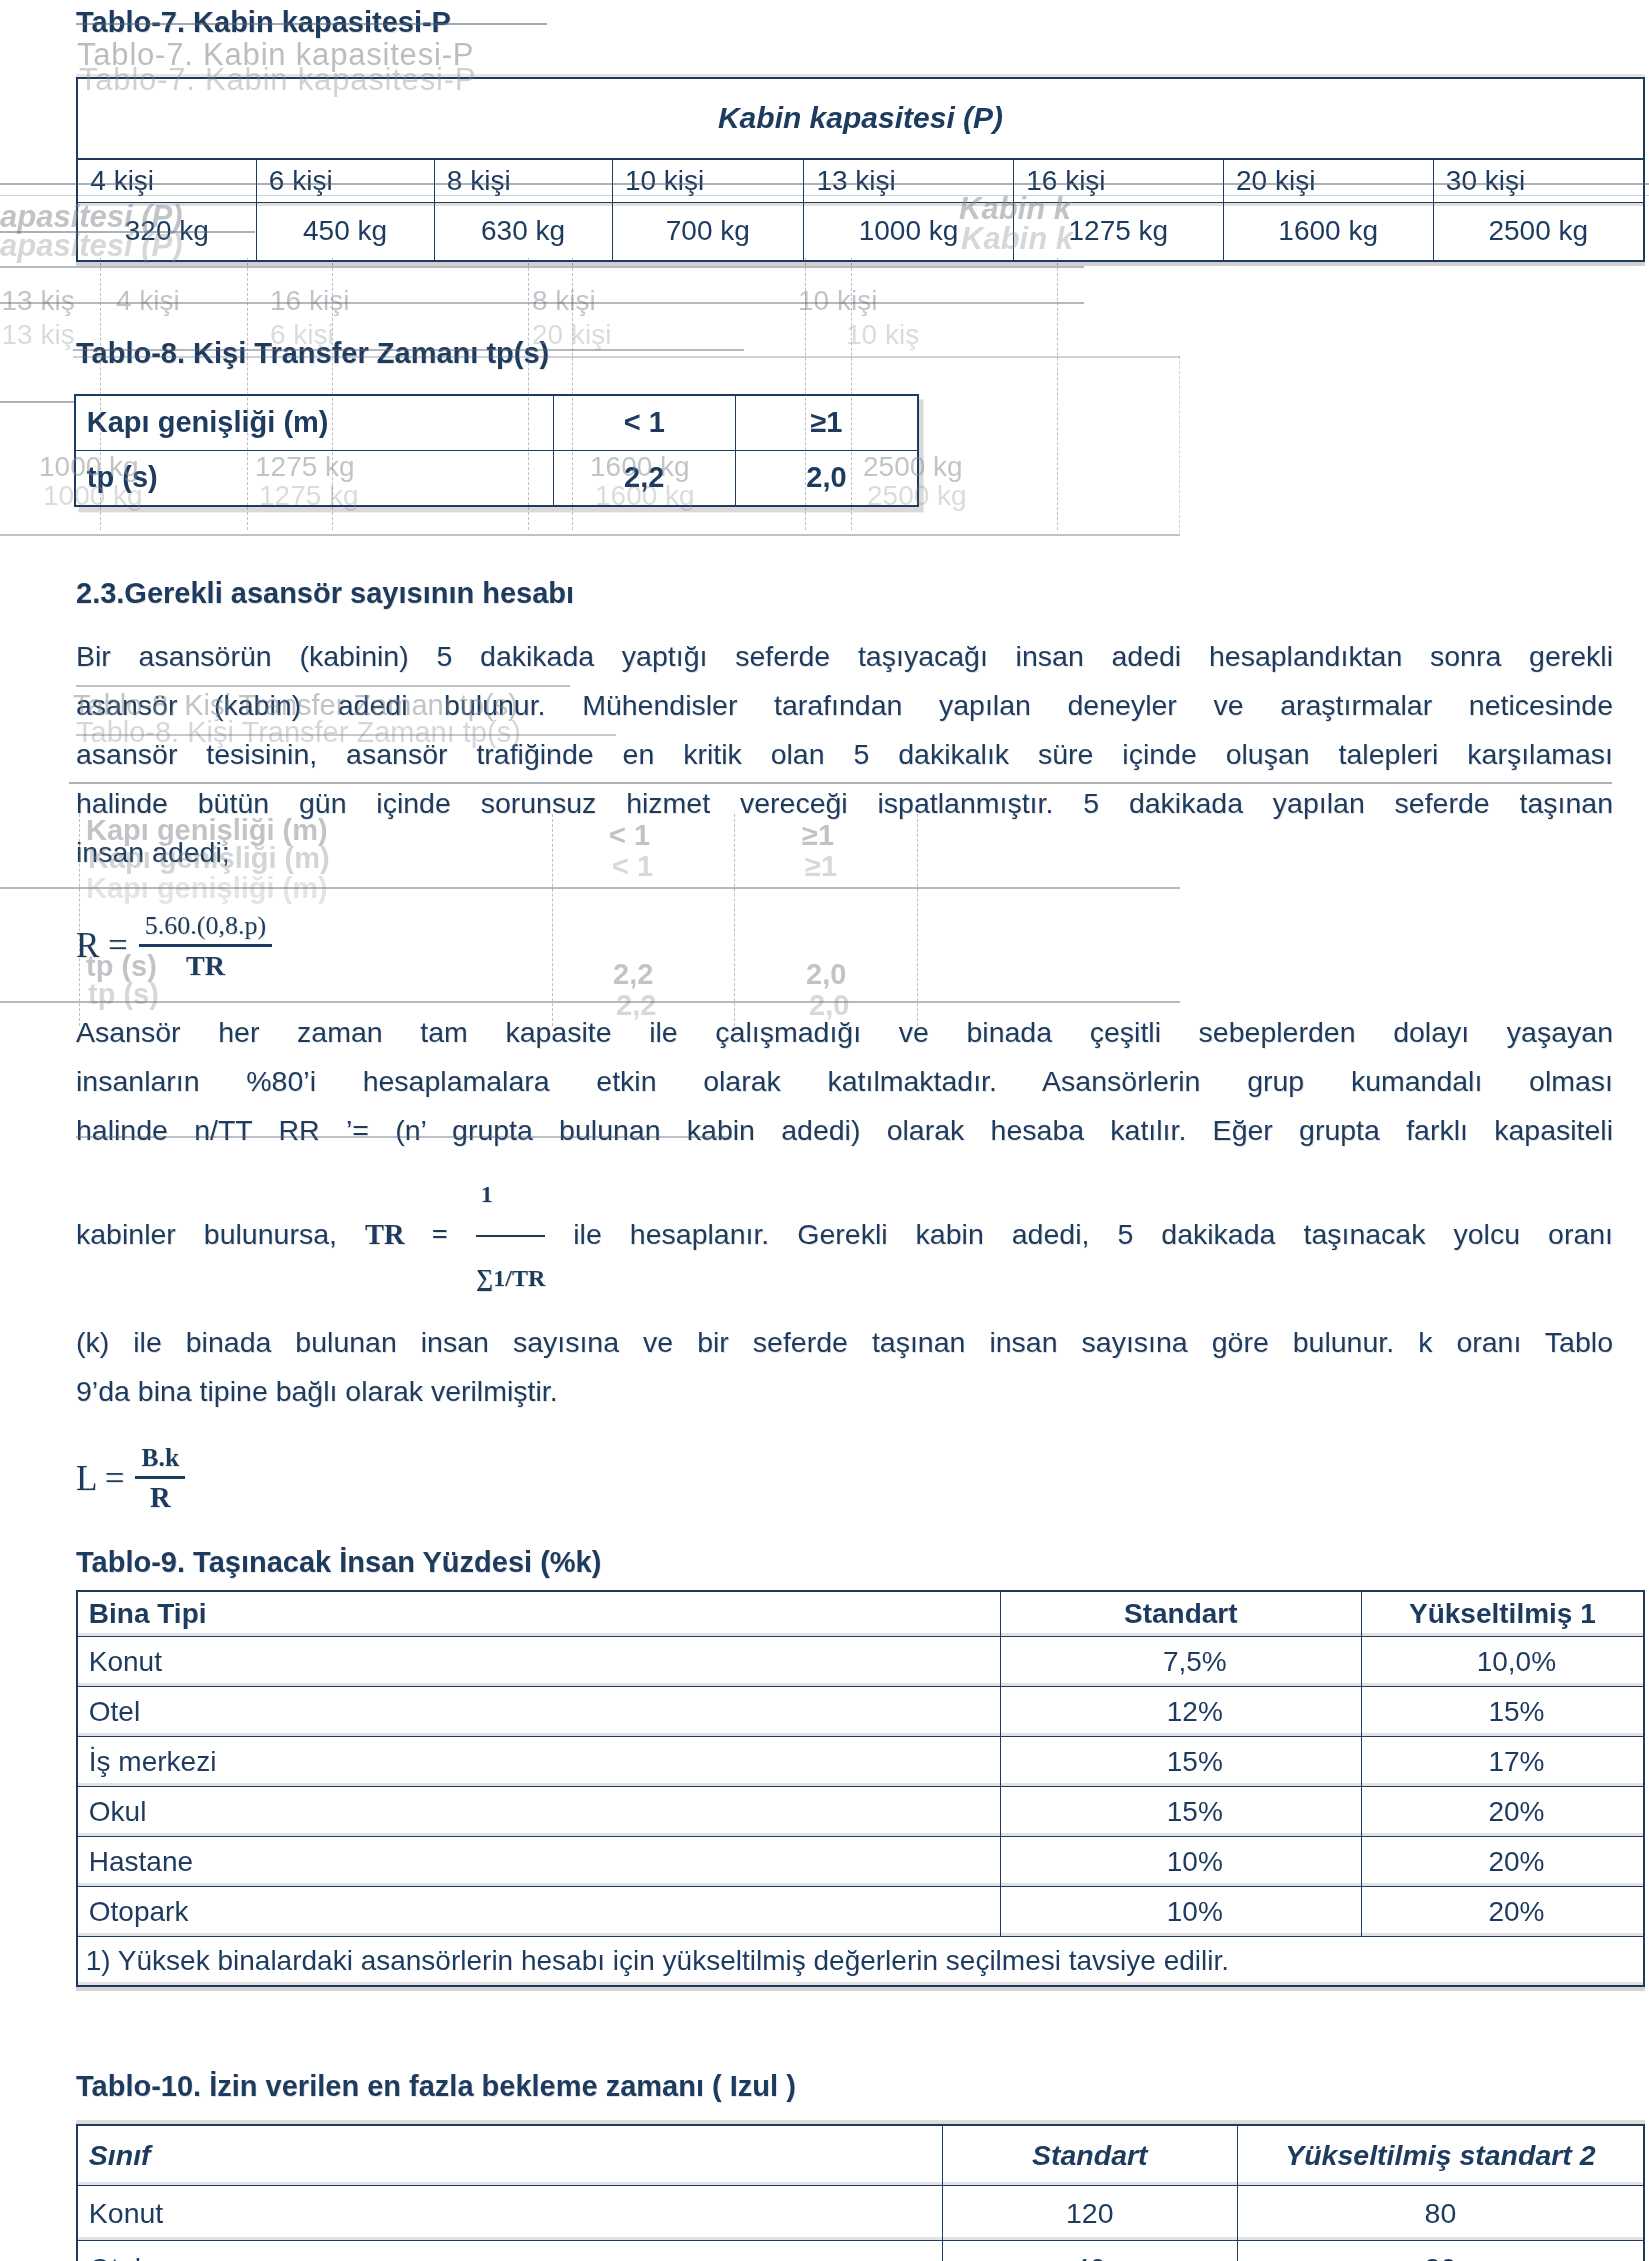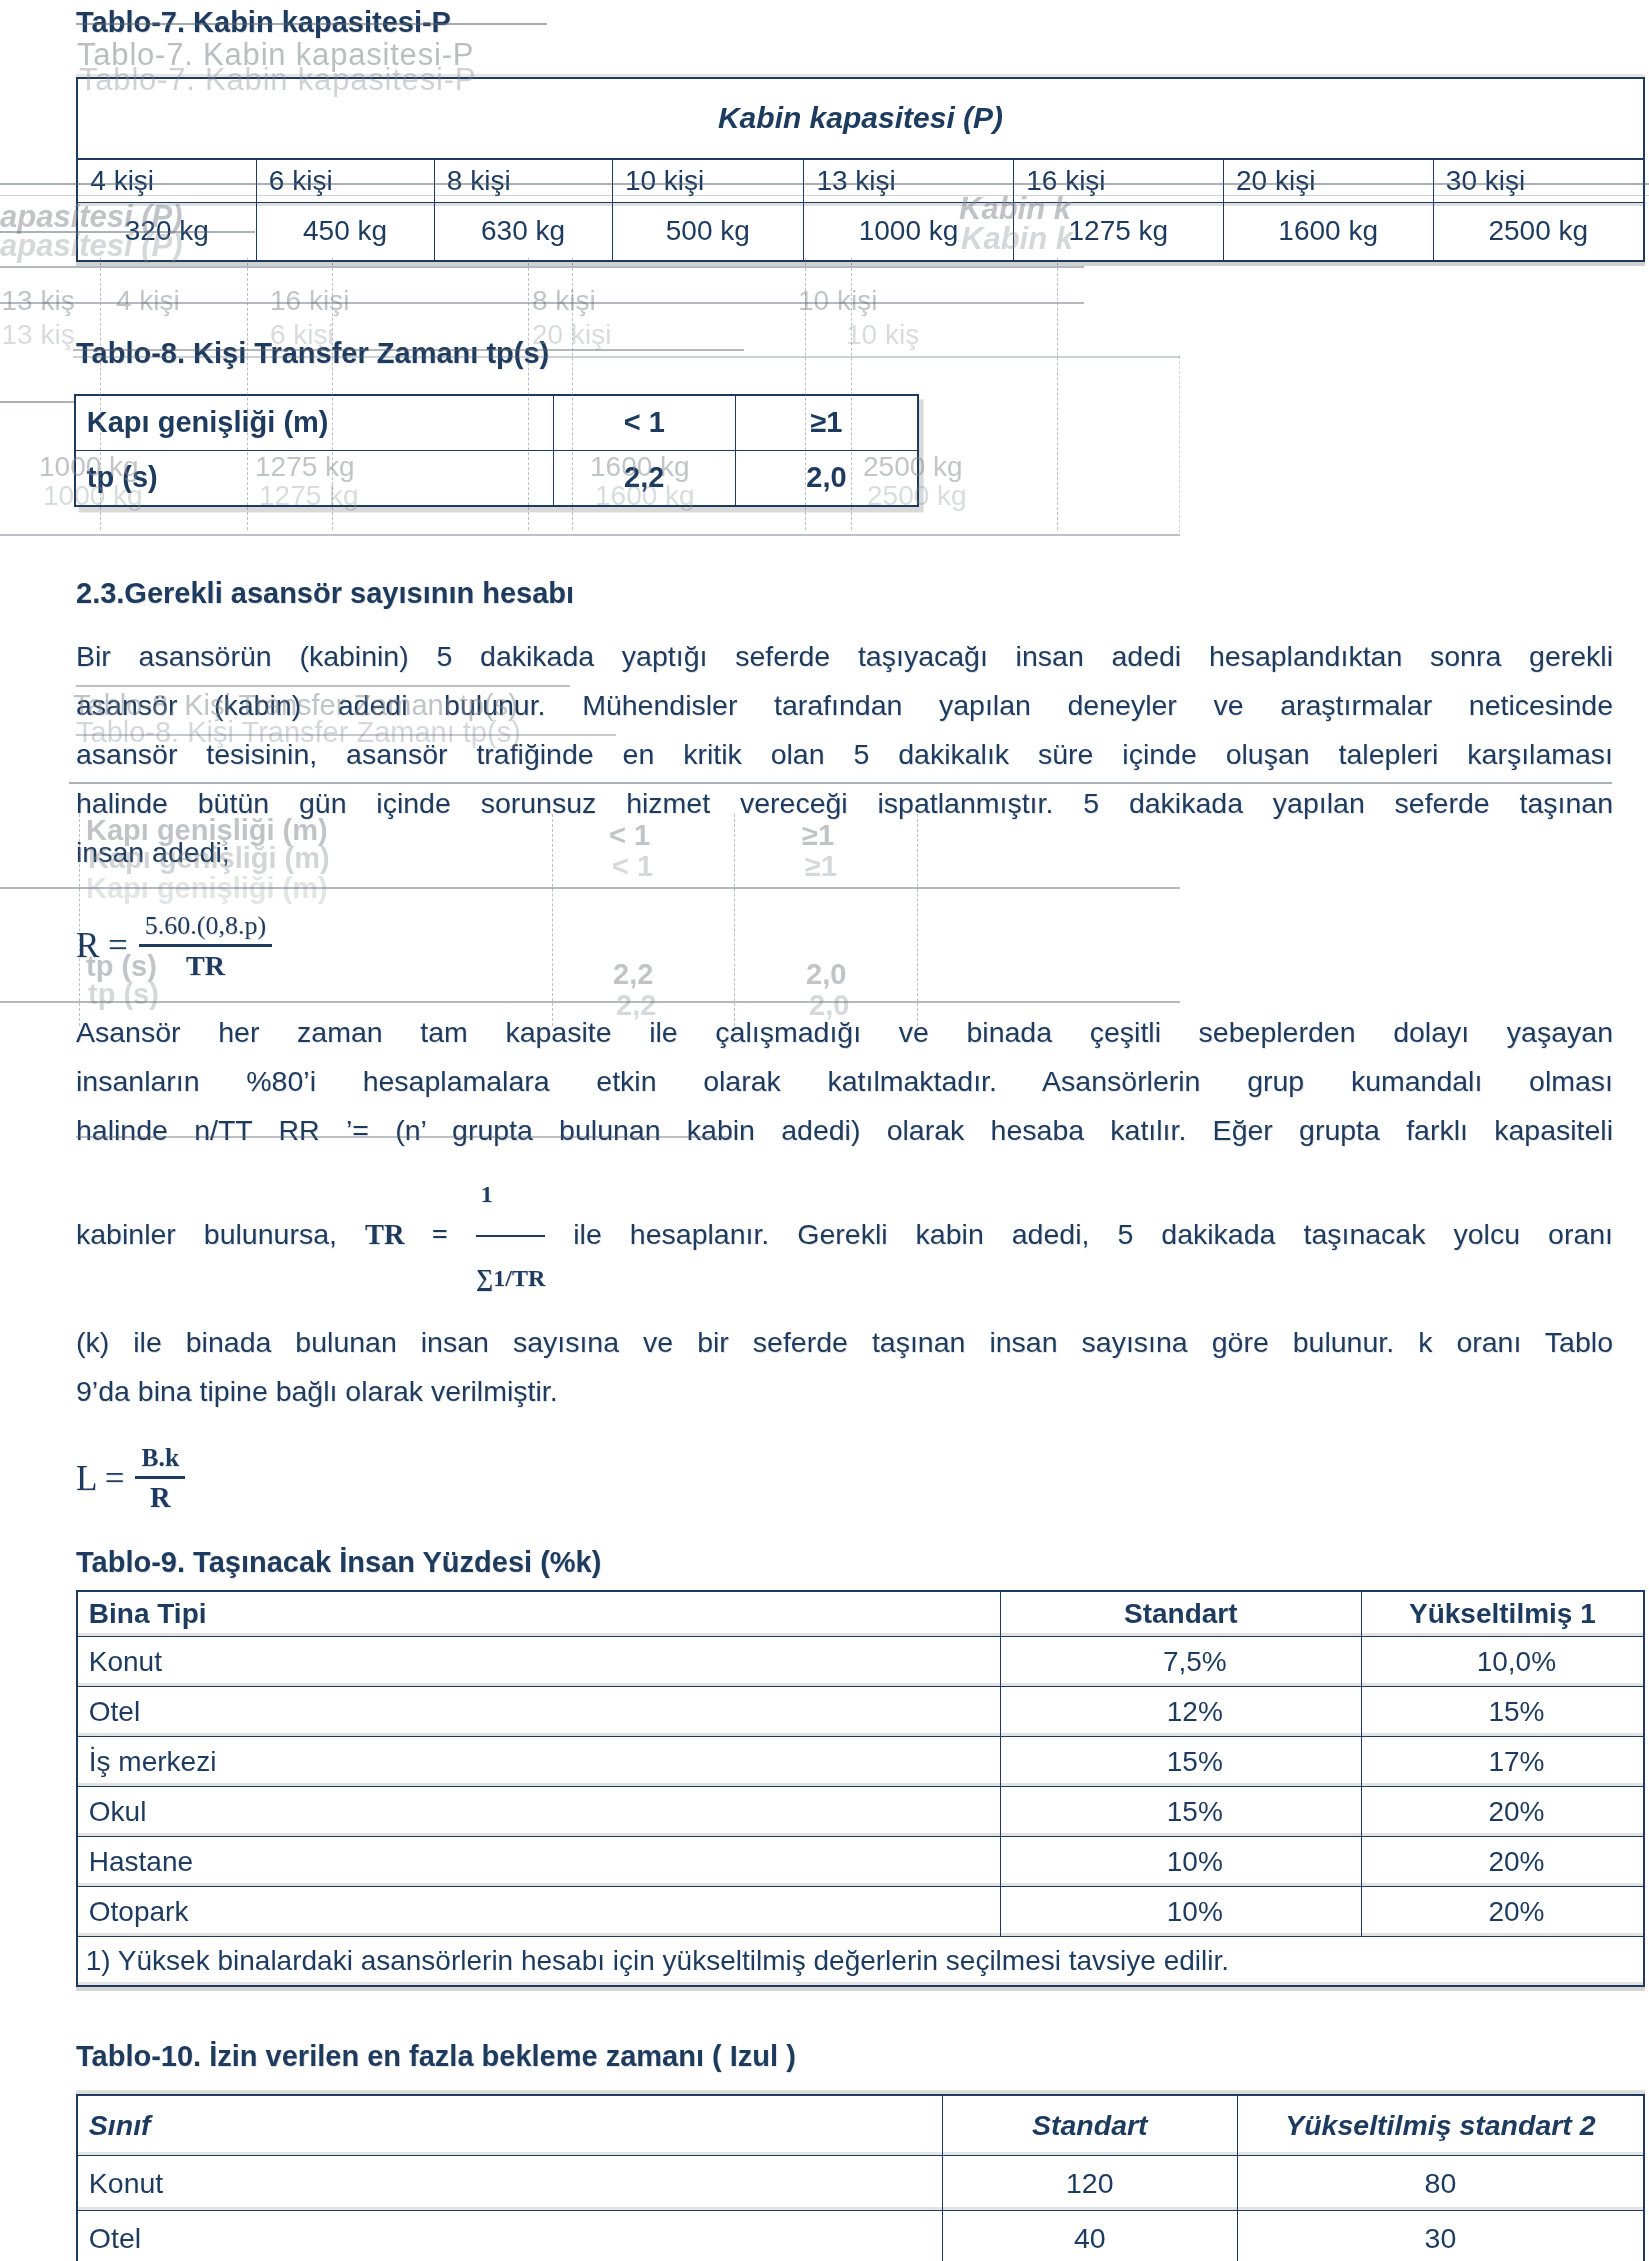--- a/index.html
+++ b/index.html
@@ -5,21 +5,21 @@
   html,body{margin:0;padding:0;}
   body{width:1649px;height:2261px;background:#ffffff;font-family:"Liberation Sans",sans-serif;}
   #page{position:relative;width:1649px;height:2261px;overflow:hidden;background:#fff;}
   .shadowed{text-shadow:0.8px 0.8px 0 rgba(150,150,150,0.28);}
   h1,h2,h3{margin:0;font-weight:bold;}
   .doc-heading{font-size:29px;line-height:35px;font-weight:bold;color:#1d3a5f;margin-left:76px;}
   #title7{margin-top:4.6px;}
   #t8-heading{margin-top:74px;}
   #sec-heading{margin-top:69px;}
   #t9-heading{margin-top:23px;font-weight:bold;}
-  #t10-heading{margin-top:52px;}
+  #t10-heading{margin-top:82px;}
 
   
   table{border-collapse:collapse;}
   .t7{width:1569px;margin:37px 0 0 76px;border:2.3px solid #1d3a5f;
       box-shadow:0 3.9px 0 rgba(170,170,170,.55), 0 -3.1px 0 rgba(190,190,190,.4);}
   .t7 td{border:1.5px solid #1d3a5f;color:#1d3a5f;}
   .t7 .t7-title-cell{height:77px;text-align:center;vertical-align:middle;
       font-style:italic;font-weight:bold;font-size:30px;border-bottom:2.3px solid #1d3a5f;}
   .t7 .t7-col{height:40px;font-size:28px;text-align:left;padding-left:12.3px;vertical-align:middle;}
   .t7 .t7-val{height:55px;font-size:28px;text-align:center;vertical-align:middle;
@@ -109,21 +109,21 @@
         <td class="t7-col">10 kişi</td>
         <td class="t7-col">13 kişi</td>
         <td class="t7-col">16 kişi</td>
         <td class="t7-col">20 kişi</td>
         <td class="t7-col">30 kişi</td>
       </tr>
       <tr>
         <td class="t7-val">320 kg</td>
         <td class="t7-val">450 kg</td>
         <td class="t7-val">630 kg</td>
-        <td class="t7-val">500 kg</td>
+        <td class="t7-val">700 kg</td>
         <td class="t7-val">1000 kg</td>
         <td class="t7-val">1275 kg</td>
         <td class="t7-val">1600 kg</td>
         <td class="t7-val">2500 kg</td>
       </tr>
     </tbody>
       </table>
 
     <h2 id="t8-heading" class="doc-heading shadowed">Tablo-8. Kişi Transfer Zamanı tp(s)</h2>
 

